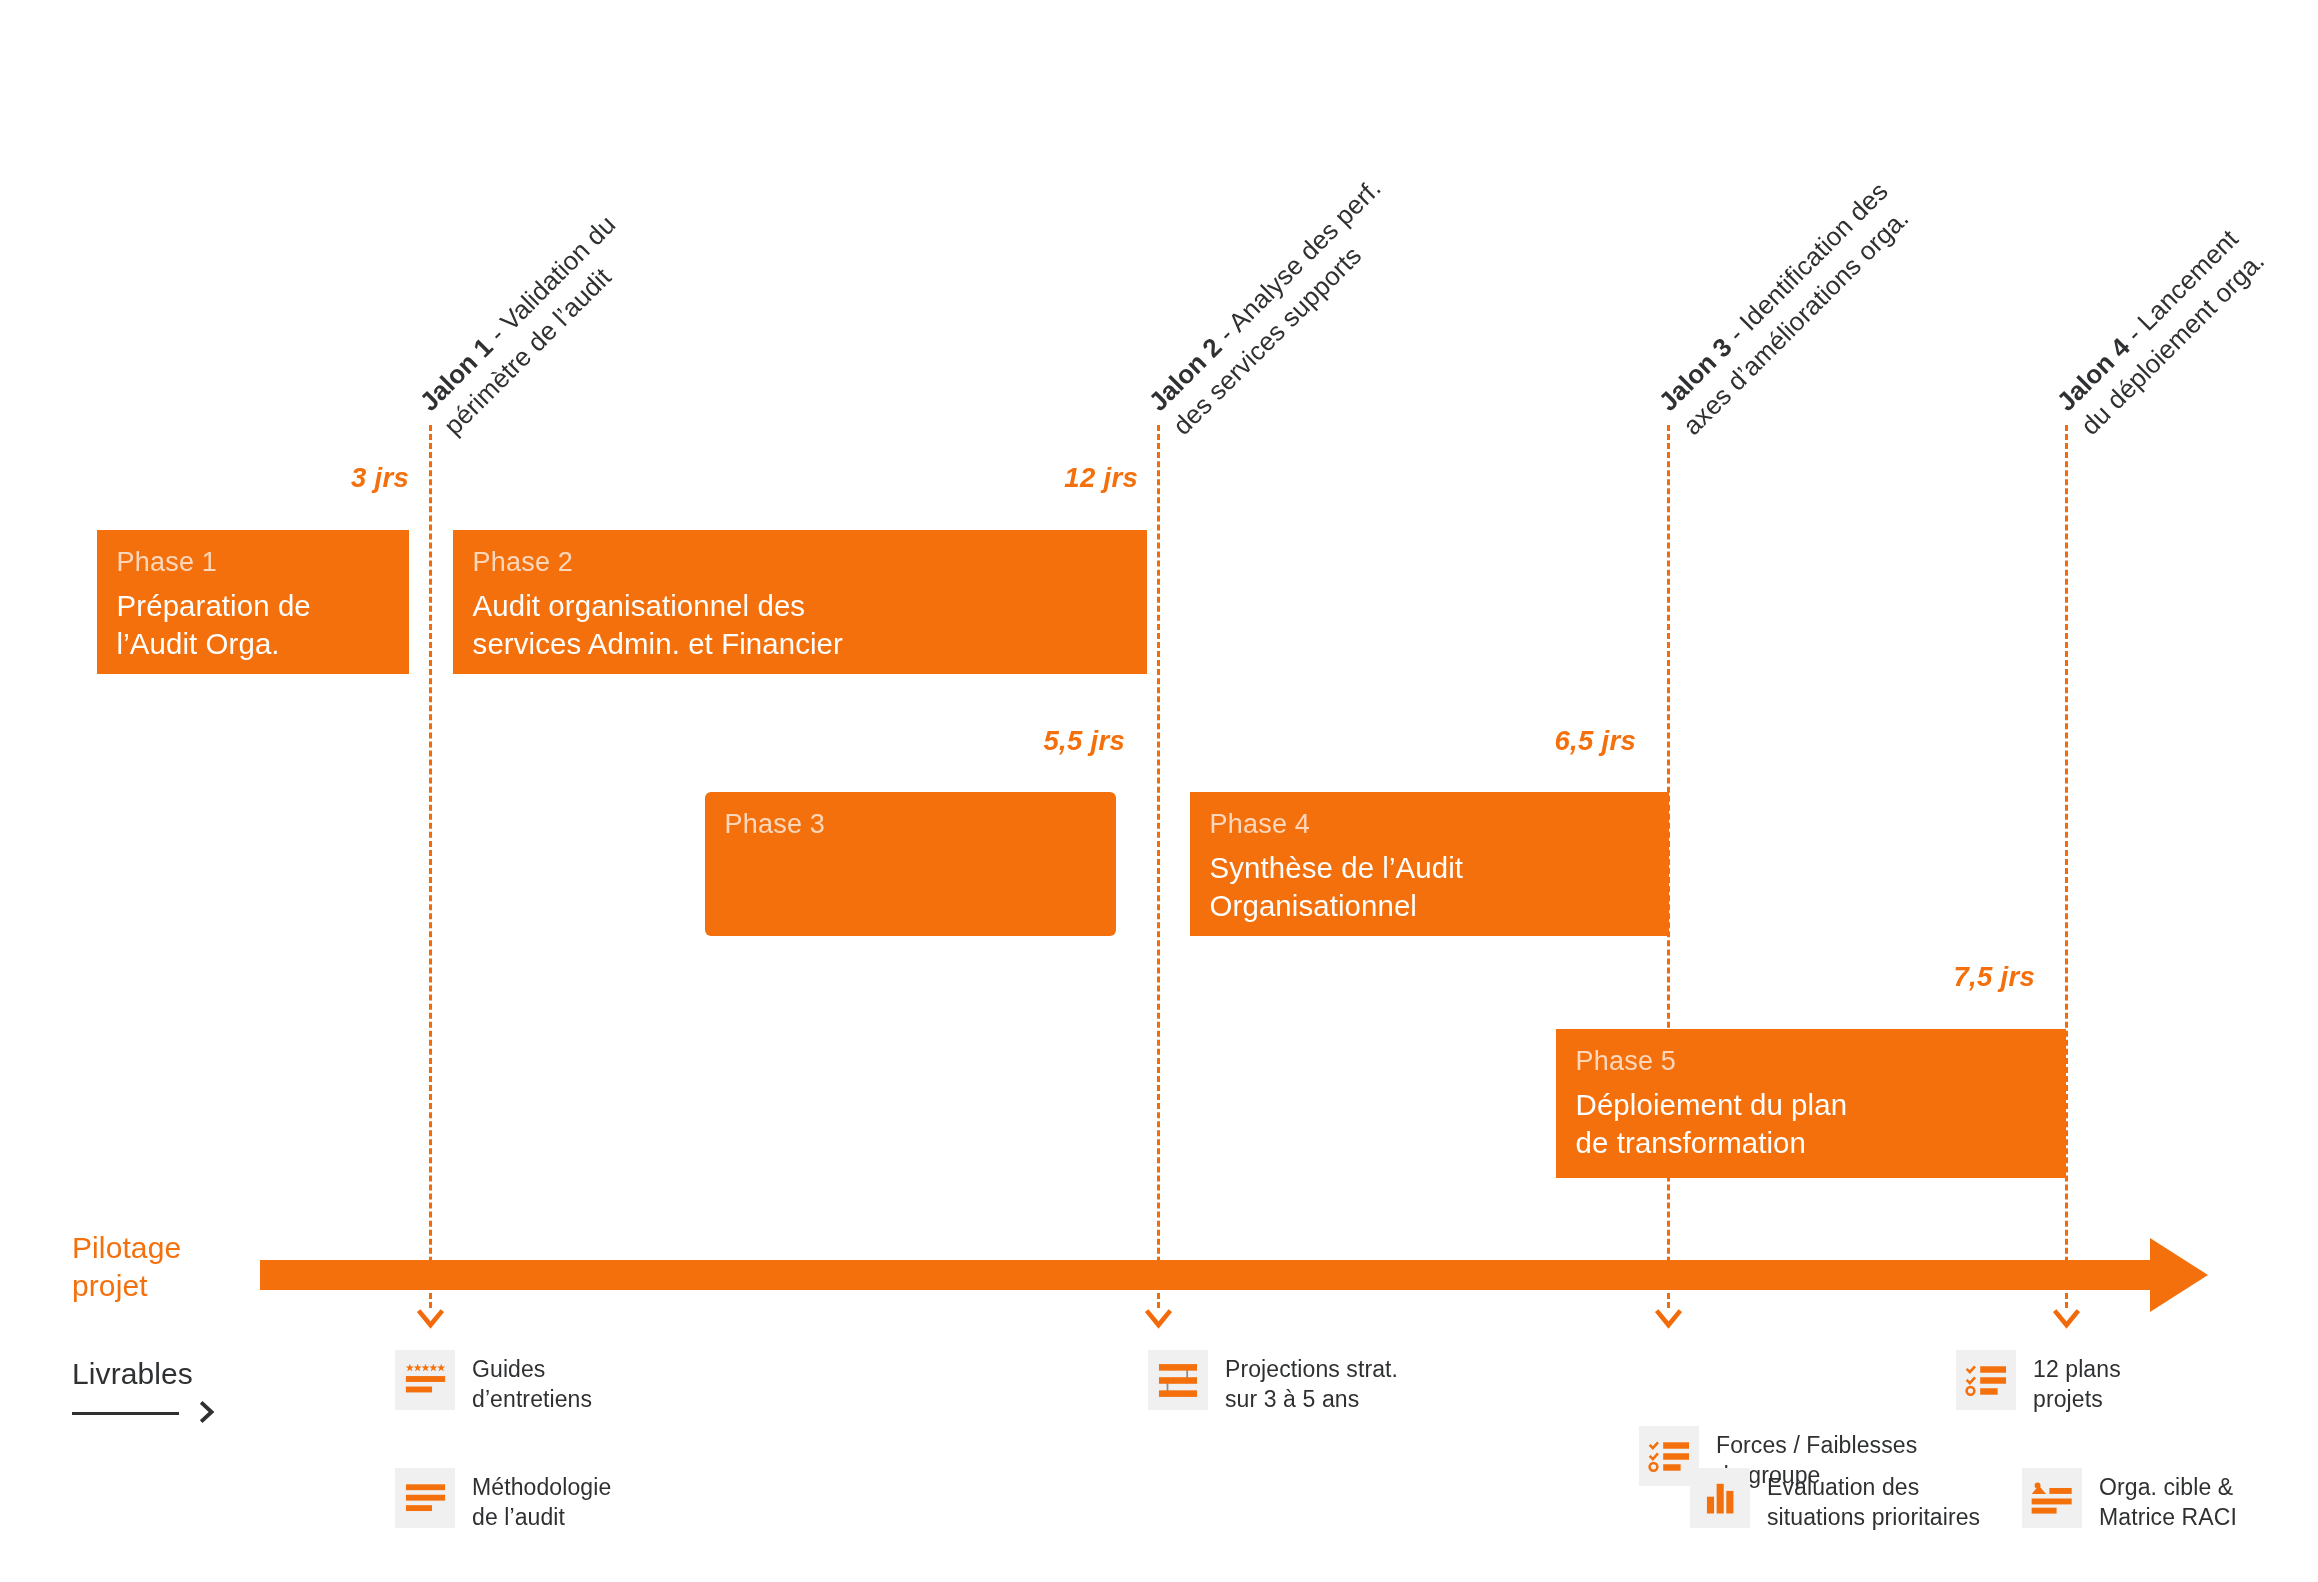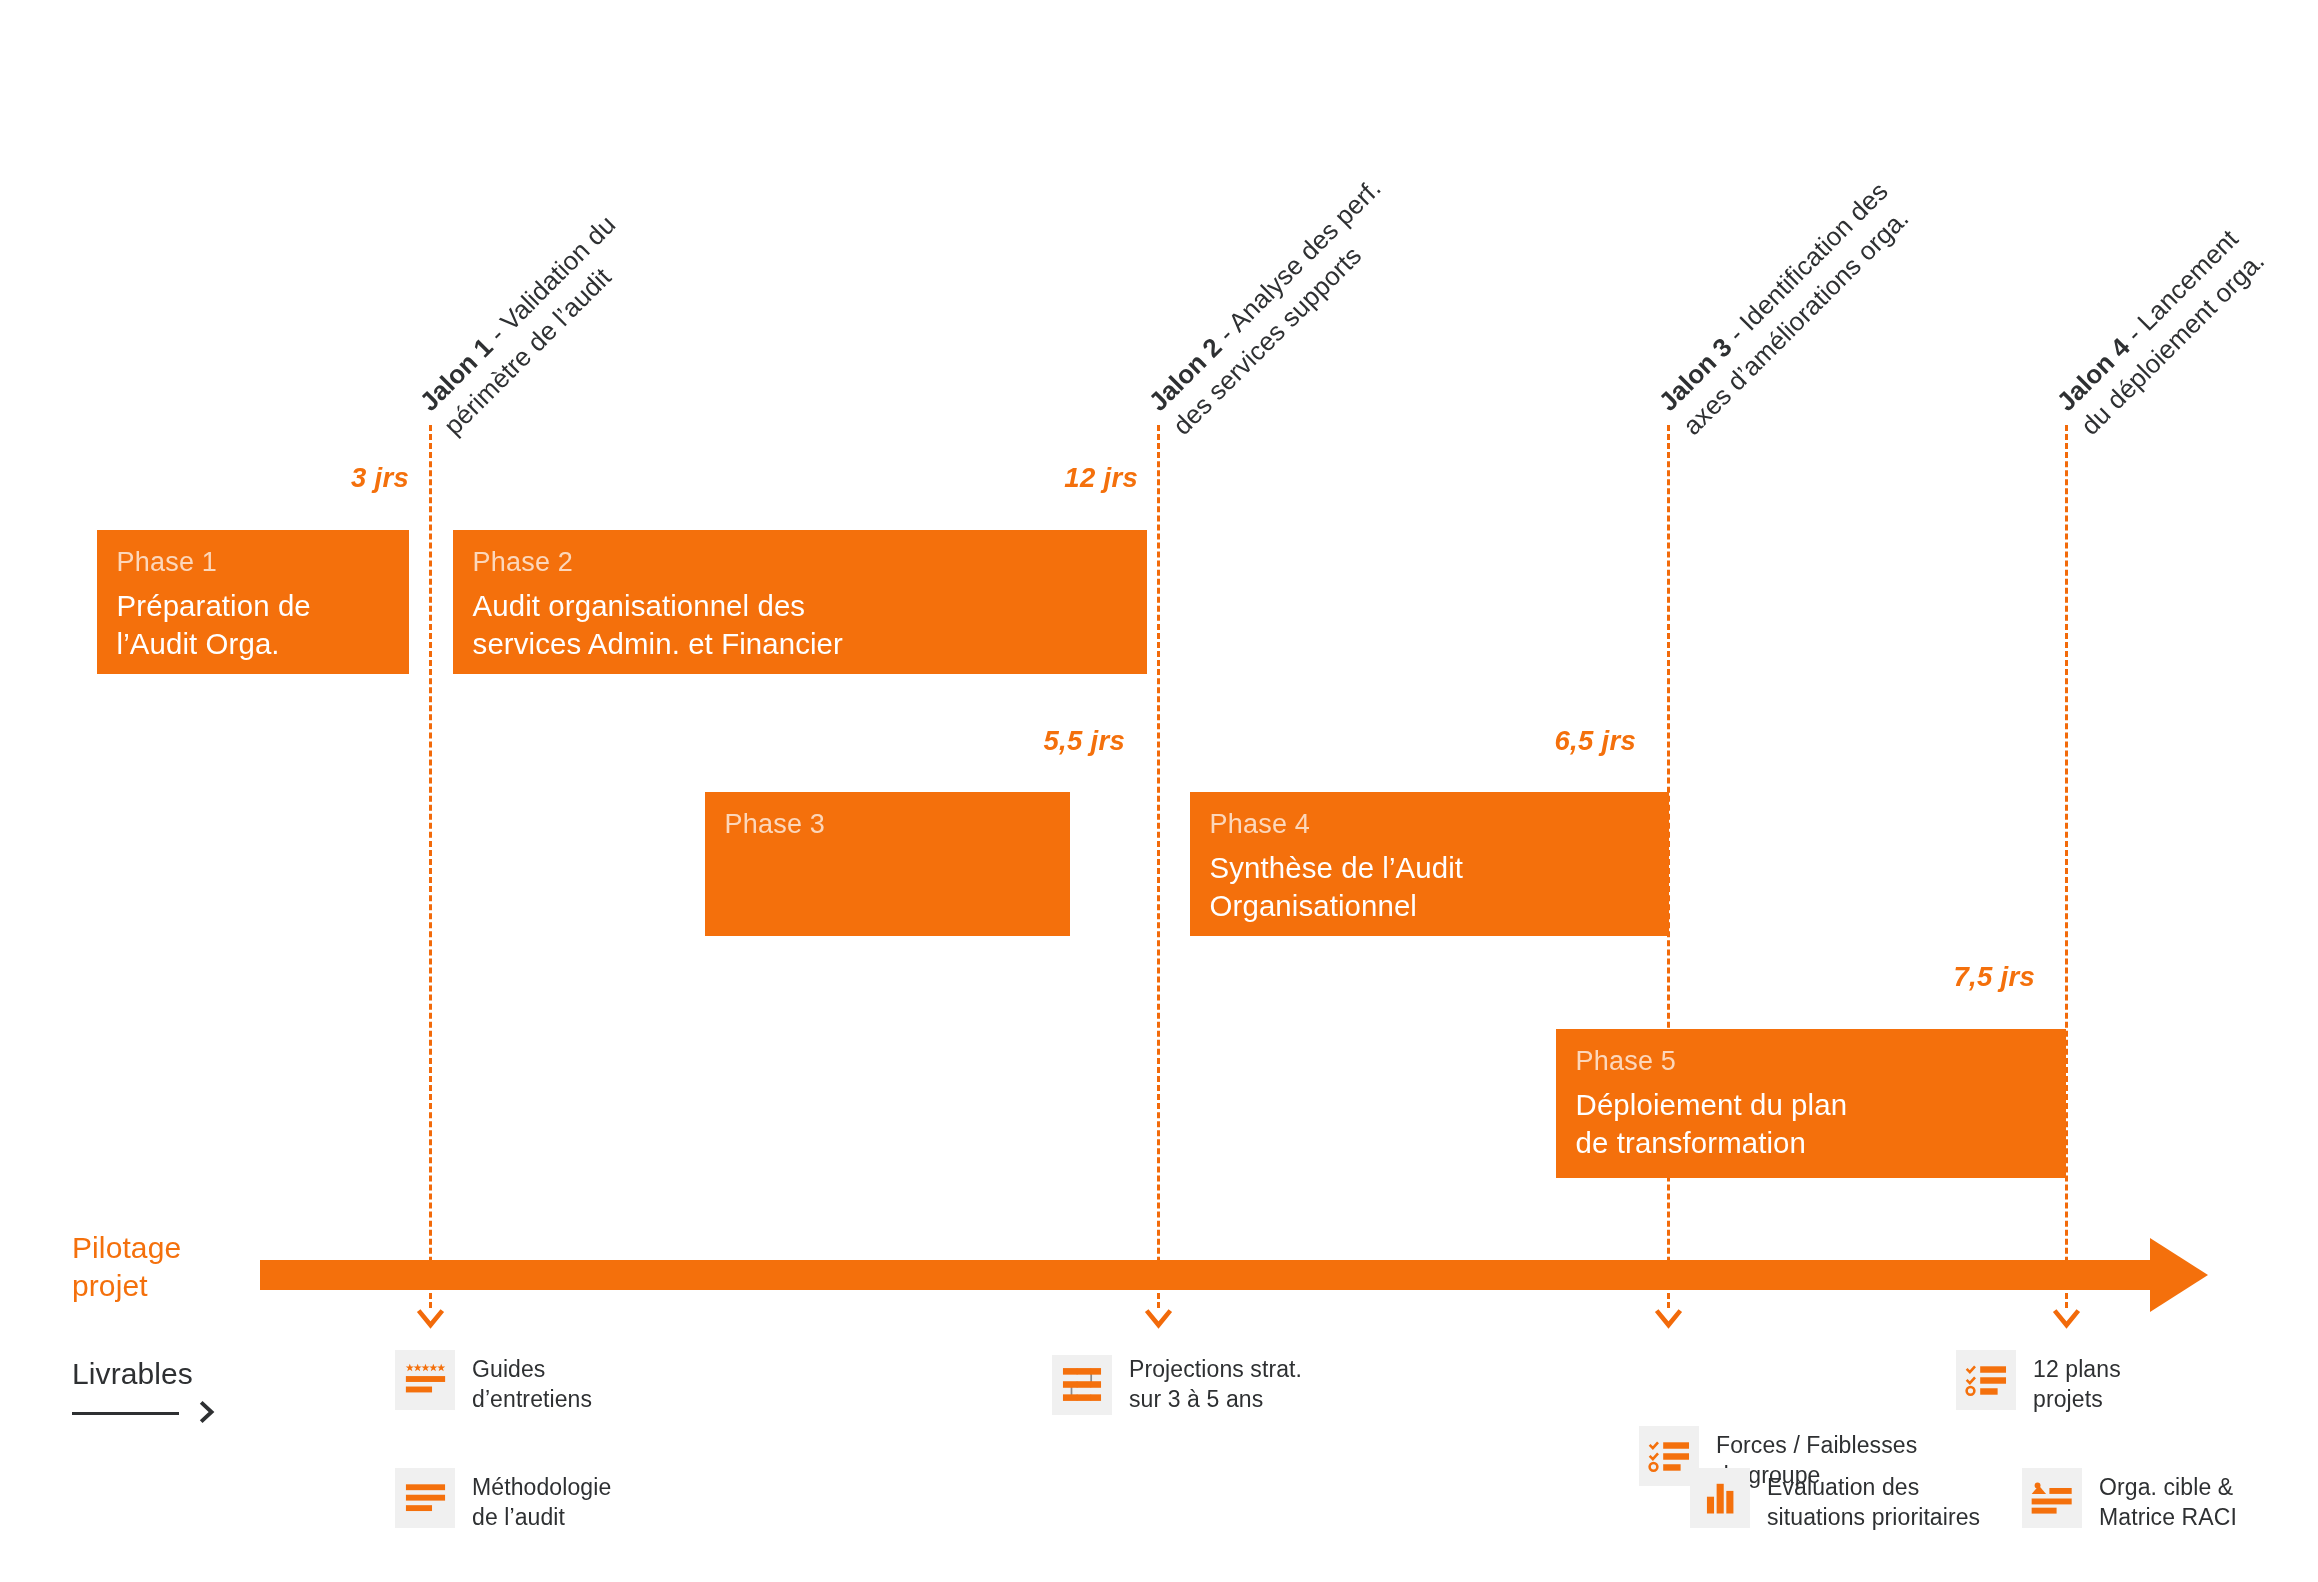--- a/index.html
+++ b/index.html
@@ -145,21 +145,21 @@
     <div class="bar-title">Préparation de
 l’Audit Orga.</div>
   </div>
 
   <div class="bar" style="left:453px;top:530px;width:694px;height:144px;">
     <div class="bar-phase">Phase 2</div>
     <div class="bar-title">Audit organisationnel des
 services Admin. et Financier</div>
   </div>
 
-  <div class="bar" style="left:705px;top:792px;width:365px;height:144px;">
+  <div class="bar" style="left:705px;top:792px;width:411px;height:144px;border-radius:6px;">
     <div class="bar-phase">Phase 3</div>
   </div>
 
   <div class="bar" style="left:1190px;top:792px;width:479px;height:144px;">
     <div class="bar-phase">Phase 4</div>
     <div class="bar-title">Synthèse de l’Audit
 Organisationnel</div>
   </div>
 
   <div class="bar" style="left:1556px;top:1029px;width:510px;height:149px;">
@@ -204,21 +204,21 @@
           <rect x="1" y="2" width="60" height="9"></rect>
           <rect x="1" y="18" width="60" height="9"></rect>
           <rect x="1" y="34" width="40" height="9"></rect>
         </g>
       </svg>
     </div>
     <div class="deliv-txt">Méthodologie
 de l’audit</div>
   </div>
 
-  <div class="deliv" style="left:1052px;top:1350px;width:288px;align-items:flex-end;">
+  <div class="deliv" style="left:1148px;top:1350px;width:288px;">
     <div class="deliv-ico">
       <svg width="42" height="37" viewBox="0 0 64 56">
         <g stroke="#8a8a8a" stroke-width="2.6">
           <line x1="16" y1="8" x2="48" y2="8"></line>
           <line x1="16" y1="28" x2="48" y2="28"></line>
           <line x1="16" y1="48" x2="48" y2="48"></line>
           <line x1="46" y1="8" x2="46" y2="28"></line>
           <line x1="16" y1="28" x2="16" y2="48"></line>
         </g>
         <g fill="#f4700c">

